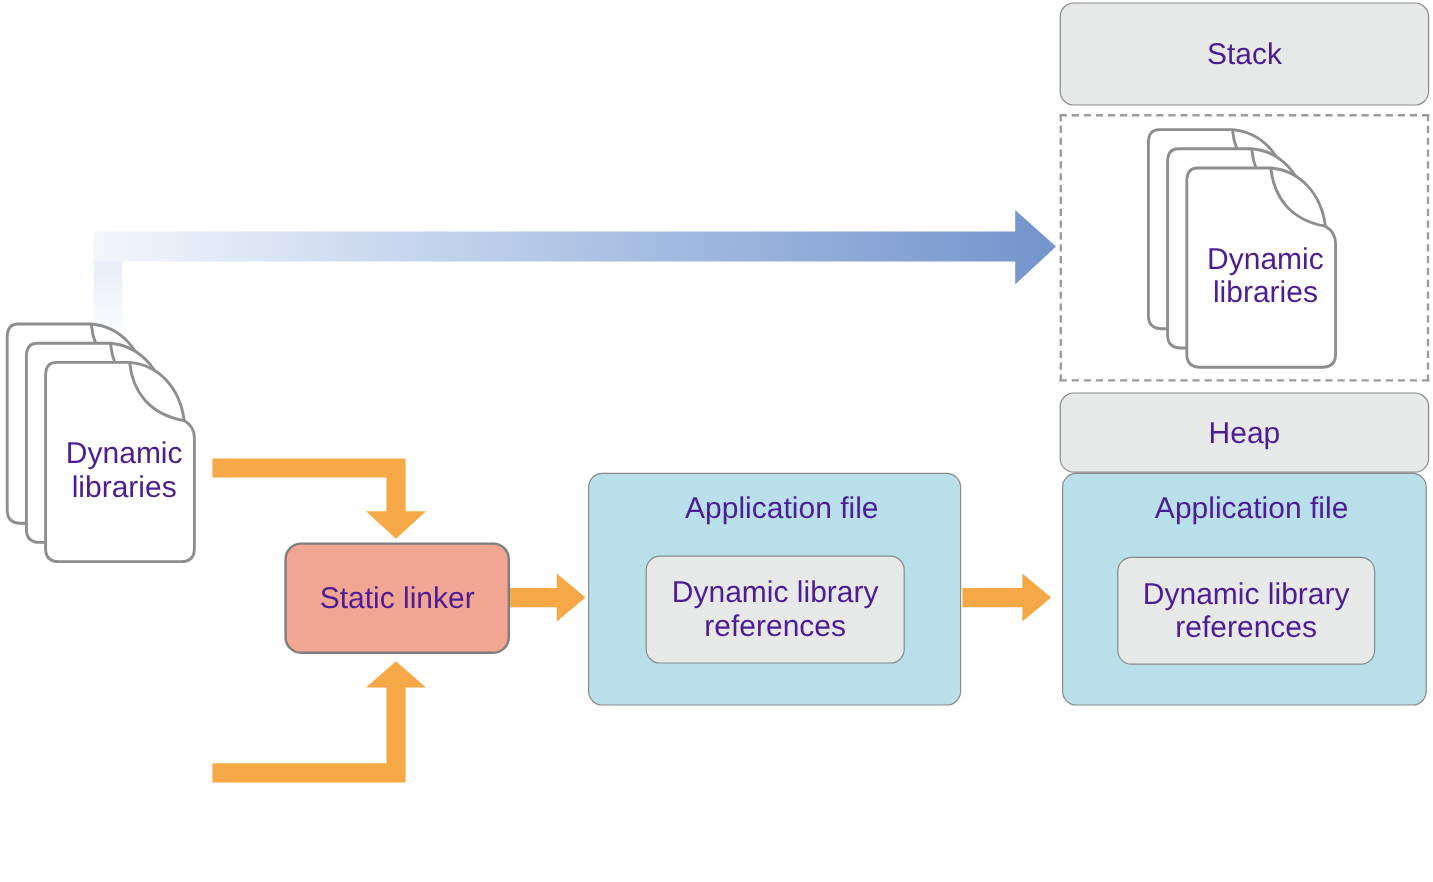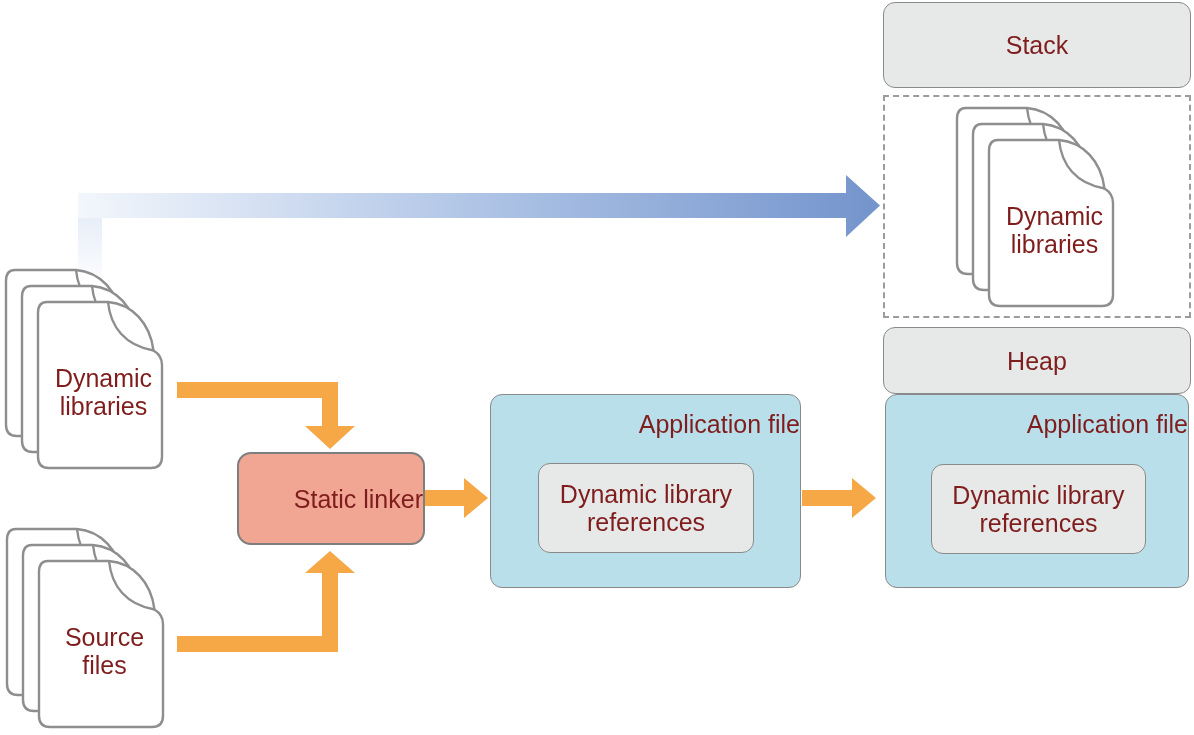--- a/index.html
+++ b/index.html
@@ -1,37 +1,37 @@
 <!DOCTYPE html>
 <html><head>
 <meta charset="utf-8">
 <style>
   html,body{margin:0;padding:0;background:#ffffff;}
   .canvas{
     position:relative;width:1194px;height:735px;background:#ffffff;
-    font-family:"Liberation Sans",sans-serif;color:#7f1d1d;
+    font-family:"Liberation Sans",sans-serif;color:#4c1d95;
     font-size:25px;line-height:28px;overflow:hidden;
   }
   .abs{position:absolute;box-sizing:border-box;}
   .layer{position:absolute;left:0;top:0;width:1194px;height:735px;}
   .grayfill{background:#E7E8E8;border:1.5px solid #8A8A8A;border-radius:12px;}
   .bluefill{background:#B9DFEA;border:1.5px solid #8A8A8A;border-radius:12px;}
   .center{display:flex;align-items:center;justify-content:center;text-align:center;}
   .ml{white-space:pre-line;}
-  .box-title{position:absolute;left:0;right:0;top:15px;text-align:right;margin-left:12px;}
+  .box-title{position:absolute;left:0;right:0;top:15px;text-align:center;margin-left:12px;}
 
   
   .stack-box{left:883px;top:2px;width:308px;height:86px;}
   .dashed-region{left:883px;top:95px;width:308px;height:223px;border:2px dashed #9C9C9C;background:#ffffff;}
   .heap-header{left:883px;top:327px;width:308px;height:67px;text-align:center;}
   .heap-blue{left:885px;top:394px;width:304px;height:194px;}
   .heap-refs{left:931px;top:464px;width:215px;height:90px;}
 
   
-  .linker-box{left:237px;top:452px;width:188px;height:93px;background:#F1A593;border:2px solid #7E7E7E;border-radius:14px;justify-content:flex-end;}
+  .linker-box{left:237px;top:452px;width:188px;height:93px;background:#F1A593;border:2px solid #7E7E7E;border-radius:14px;}
   .appfile-box{left:490px;top:394px;width:311px;height:194px;}
   .appfile-refs{left:538px;top:463px;width:216px;height:90px;}
 
   
   .doc-stack{position:absolute;width:167px;height:202px;padding-left:48px;}
   .stack-dynlibs{left:4px;top:268px;}
   .stack-srcfiles{left:5px;top:527px;}
   .stack-loaded{left:955px;top:106px;}
   .doc{position:absolute;width:135px;height:170px;}
   .d0{left:0;top:0;}
@@ -116,33 +116,20 @@
     <svg class="doc d1" viewBox="0 0 135 170">
         <use href="#doc-shape"></use>
       </svg>
     <svg class="doc d2" viewBox="0 0 135 170">
         <use href="#doc-shape"></use>
       </svg>
     <div class="doc-label">Dynamic
 libraries</div>
   </div>
 
-  <div class="doc-stack stack-srcfiles">
-    <svg class="doc d0" viewBox="0 0 135 170">
-        <use href="#doc-shape"></use>
-      </svg>
-    <svg class="doc d1" viewBox="0 0 135 170">
-        <use href="#doc-shape"></use>
-      </svg>
-    <svg class="doc d2" viewBox="0 0 135 170">
-        <use href="#doc-shape"></use>
-      </svg>
-    <div class="doc-label">Source
-files</div>
-  </div>
 
   <div class="abs center linker-box">
     <span>Static linker</span>
   </div>
 
   <div class="abs bluefill appfile-box">
     <div class="box-title">Application file</div>
   </div>
   <div class="abs grayfill center ml appfile-refs">Dynamic library
 references</div>

